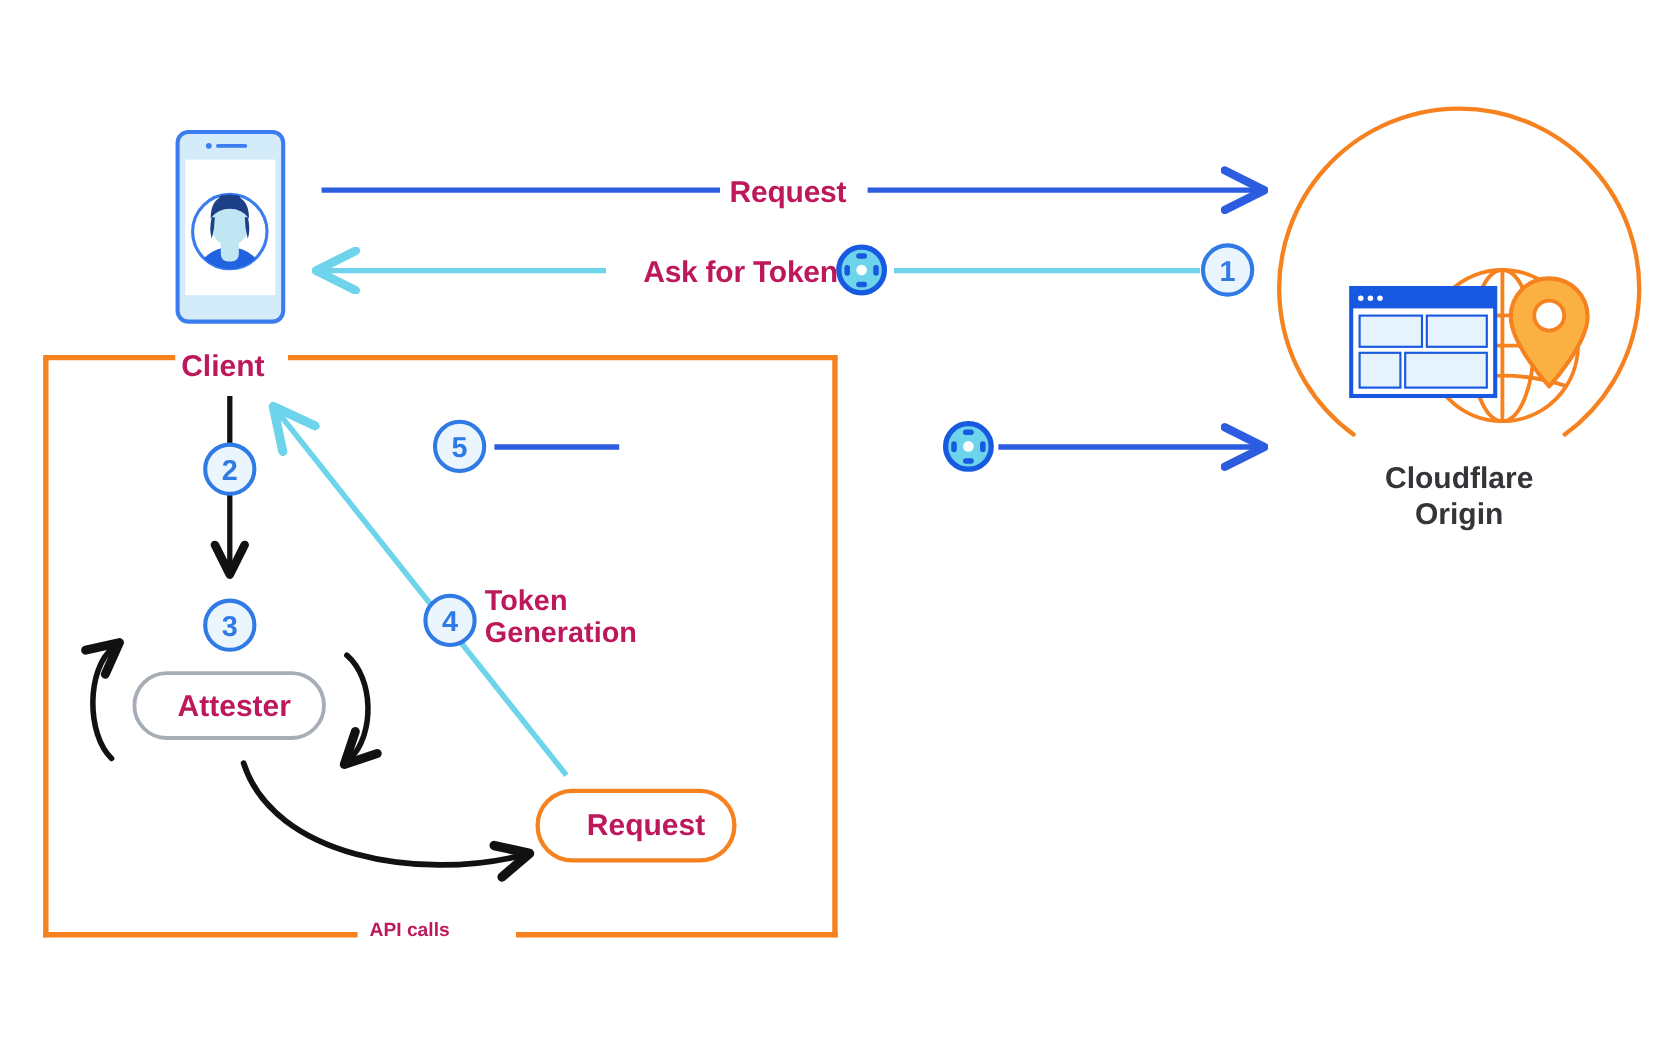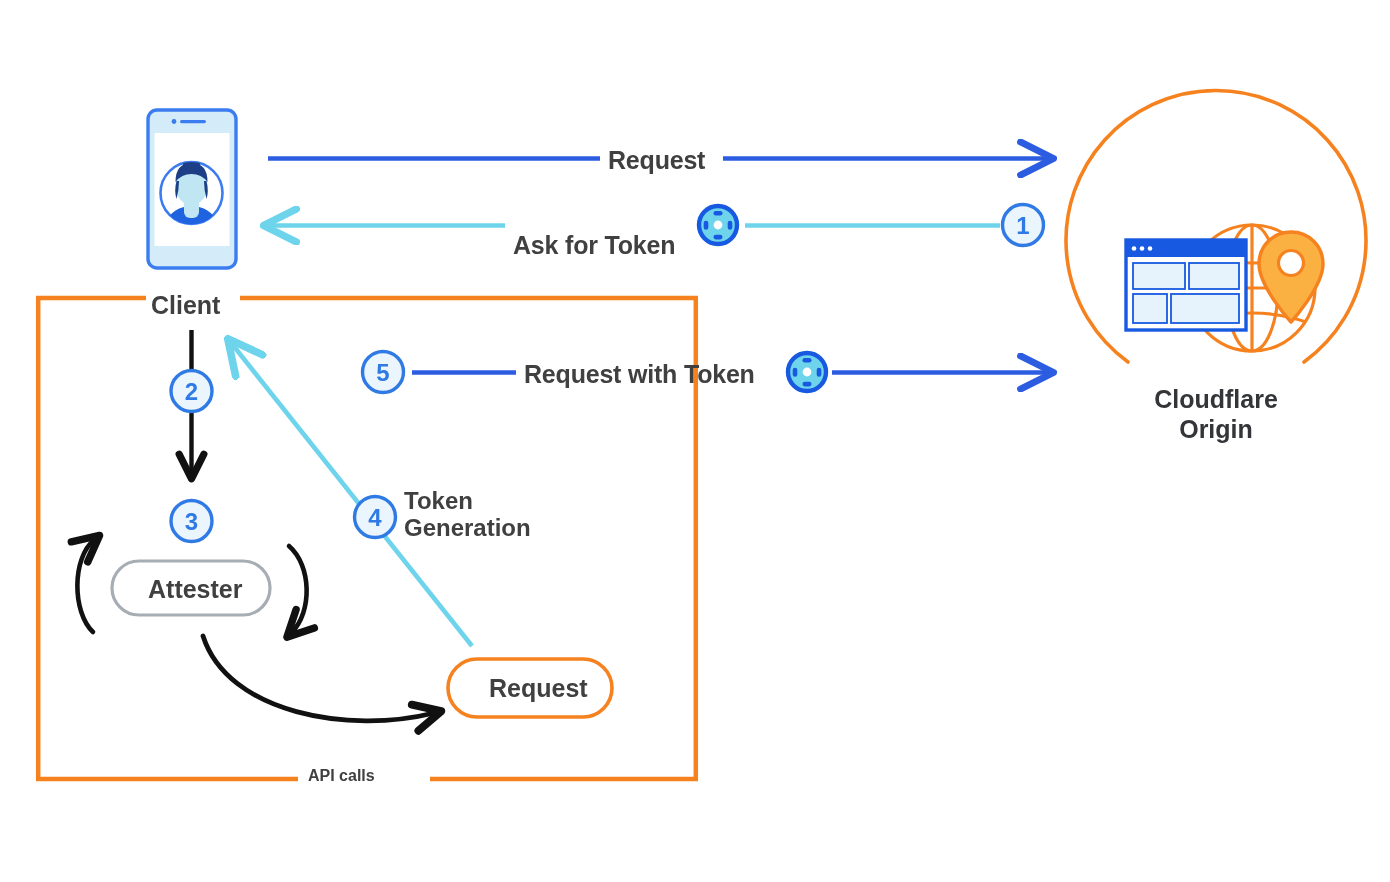--- a/index.html
+++ b/index.html
@@ -21,21 +21,21 @@
     position: absolute;
     left: 0;
     top: 0;
     width: 1390px;
     height: 882px;
   }
   .lbl {
     position: absolute;
     font-family: "Liberation Sans", sans-serif;
     font-weight: bold;
-    color: #404040;
+    color: #be185d;
     white-space: pre;
     line-height: 1.18;
   }
   .lbl-flow {
     font-size: 25px;
     letter-spacing: -0.2px;
   }
   .lbl-node {
     font-size: 25px;
   }
@@ -227,23 +227,22 @@
       <text class="badge-num" x="375" y="526" text-anchor="middle">4</text>
     </g>
     <g>
       <circle cx="383" cy="372" r="20.5" fill="#eaf5fd" stroke="#2f7ae5" stroke-width="3.4"></circle>
       <text class="badge-num" x="383" y="381" text-anchor="middle">5</text>
     </g>
   </svg>
 
   <div class="lbl lbl-flow" style="left:608px; top:146px;">Request</div>
 
-  <div class="lbl lbl-flow" style="left:513px; top:213px;margin-top:18px;">Ask for Token</div>
-
-  <div class="lbl lbl-flow" style="left:524px; top:360px;">Request with Token</div>
+  <div class="lbl lbl-flow" style="left:536px; top:213px;">Ask for Token</div>
+
 
   <div class="lbl lbl-node" style="left:151px; top:291px;text-align:right;">Client</div>
 
   <div class="lbl lbl-node" style="left:148px; top:575px;">Attester</div>
 
   <div class="lbl lbl-node" style="left:489px; top:674px;">Request</div>
 
   <div class="lbl lbl-box" style="left:308px; top:767px;">API calls</div>
 
   <div class="lbl lbl-origin" style="left:1145px; top:385px; width:142px;"><span>Cloudflare</span><br><span>Origin</span></div>

